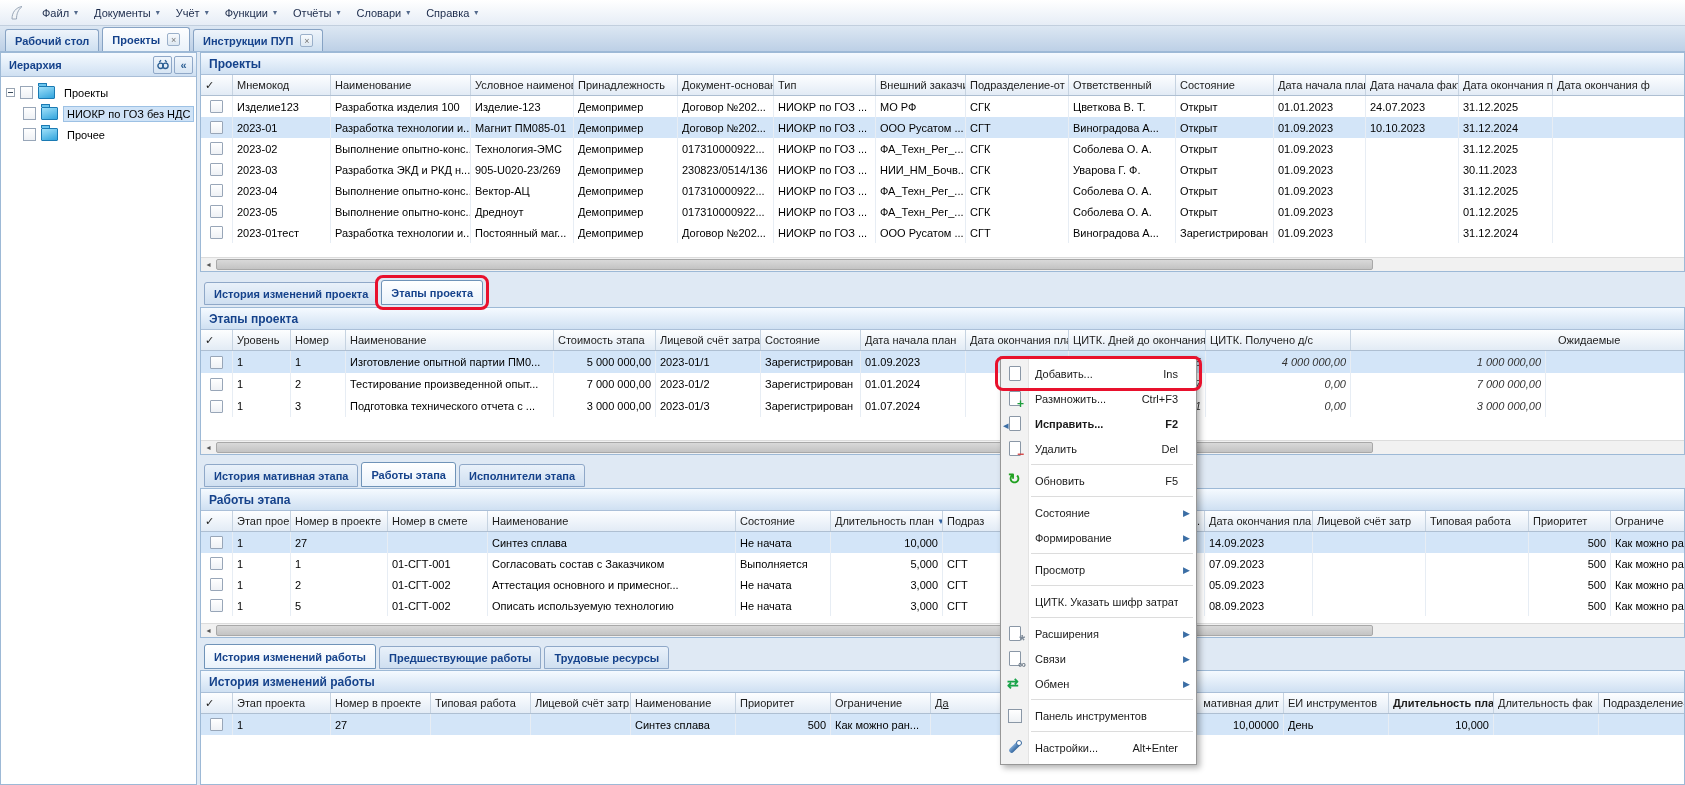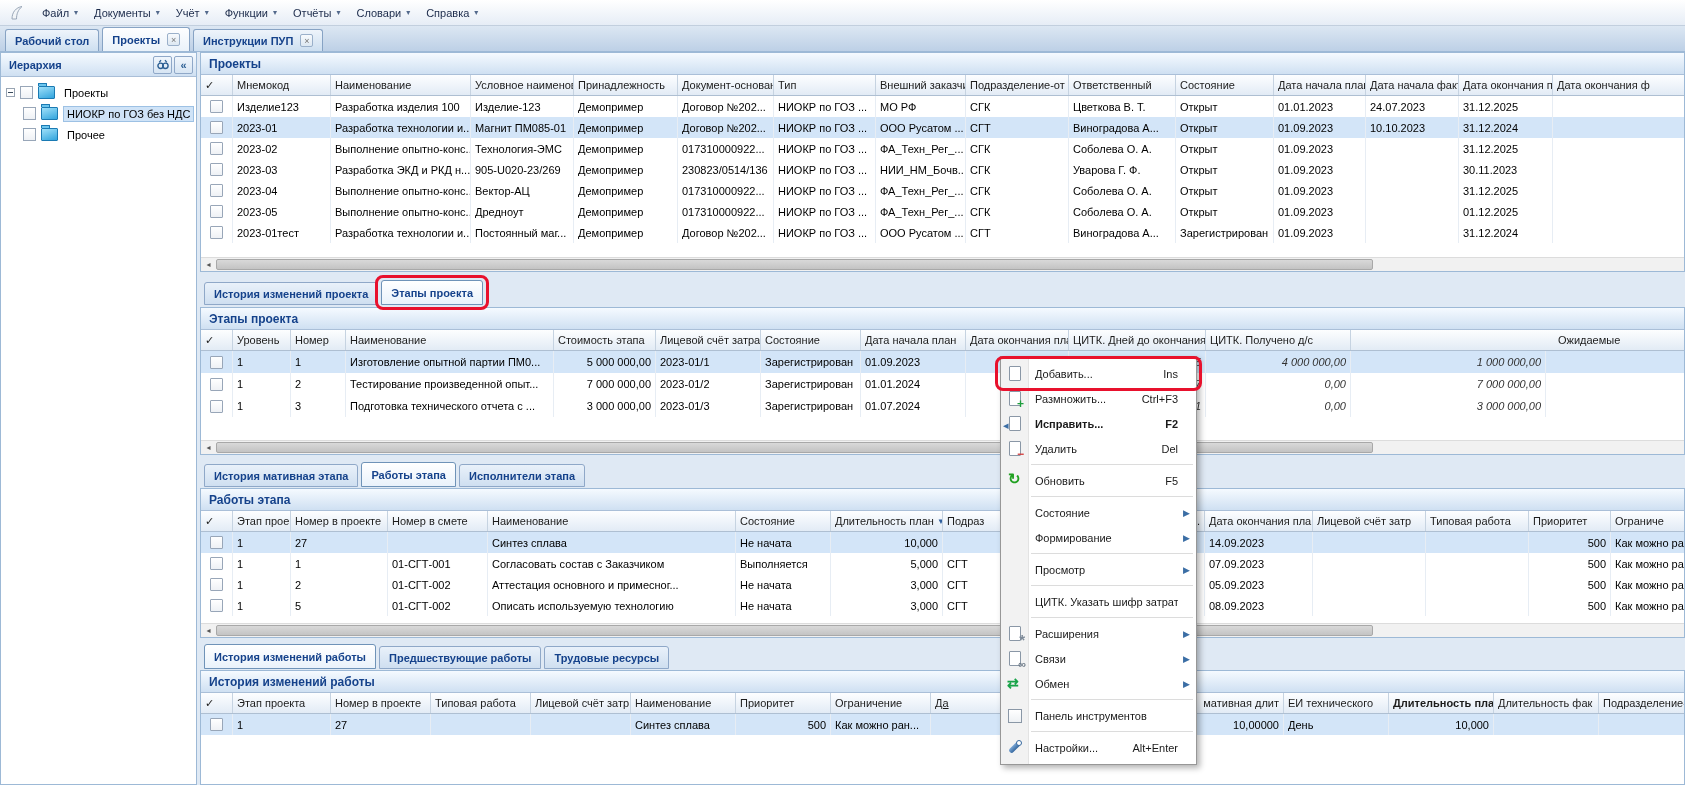--- a/index.html
+++ b/index.html
@@ -571,21 +571,21 @@
           <div class="th" style="width: 98px;">Этап проекта</div>
           <div class="th" style="width: 100px;">Номер в проекте</div>
           <div class="th" style="width: 100px;">Типовая работа</div>
           <div class="th" style="width: 100px;">Лицевой счёт затр</div>
           <div class="th" style="width: 105px;">Наименование</div>
           <div class="th" style="width: 95px;">Приоритет</div>
           <div class="th" style="width: 100px;">Ограничение</div>
           <div class="th" style="width: 75px; text-decoration: underline;">Да</div>
           <div class="th" style="width: 100px;"></div>
           <div class="th tr-r" style="width: 178px;">мативная длит</div>
-          <div class="th" style="width: 105px;">ЕИ технического</div>
+          <div class="th" style="width: 105px;">ЕИ инструментов</div>
           <div class="th" style="width: 105px; font-weight: bold;">Длительность пла</div>
           <div class="th" style="width: 105px;">Длительность фак</div>
           <div class="th" style="width: 87px;">Подразделение-ис</div>
         </div>
         <div class="trow sel">
           <div class="td c0" style="width: 32px;">
             <span class="rcb"></span>
           </div>
           <div class="td" style="width: 98px;">1</div>
           <div class="td" style="width: 100px;">27</div>

